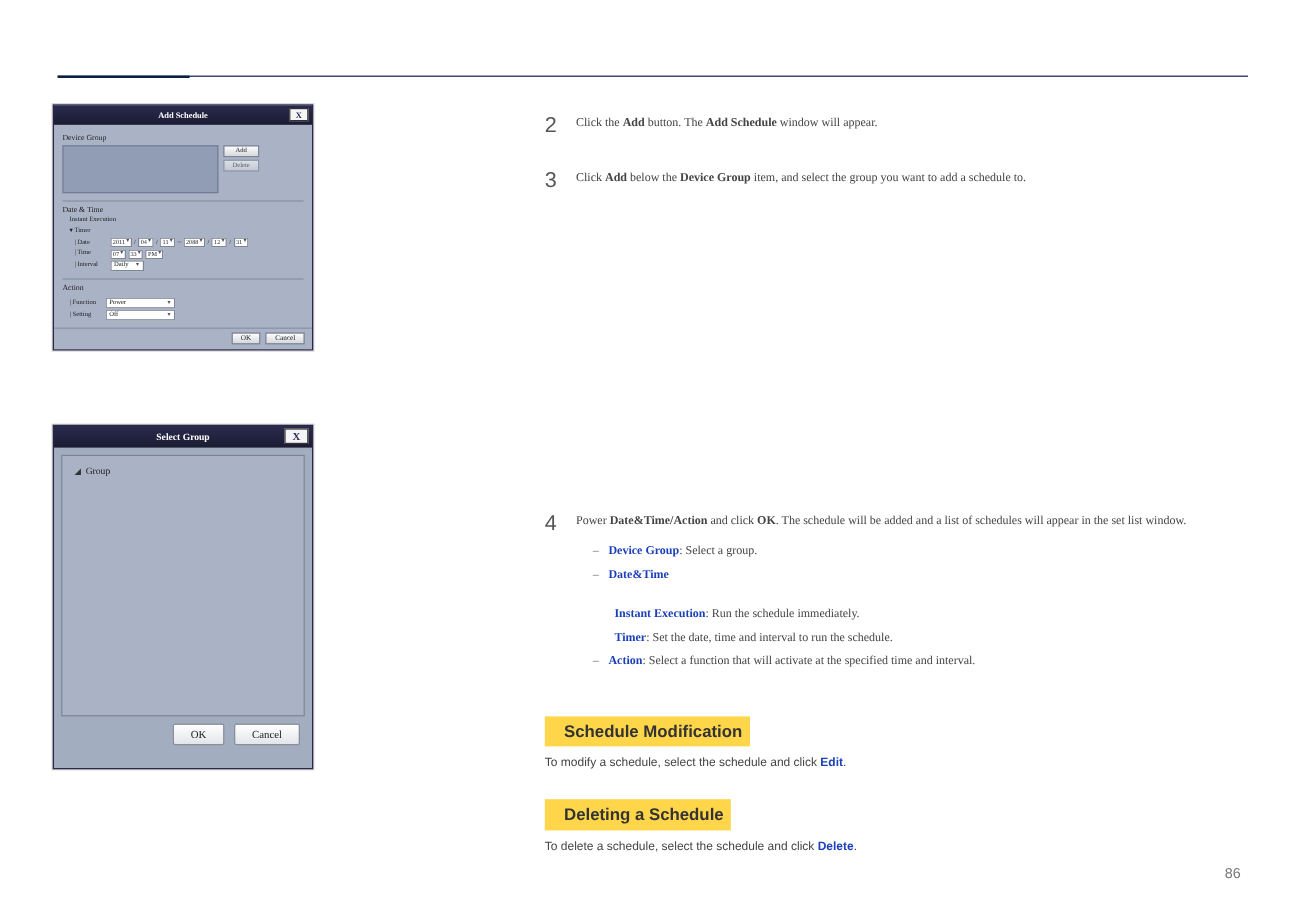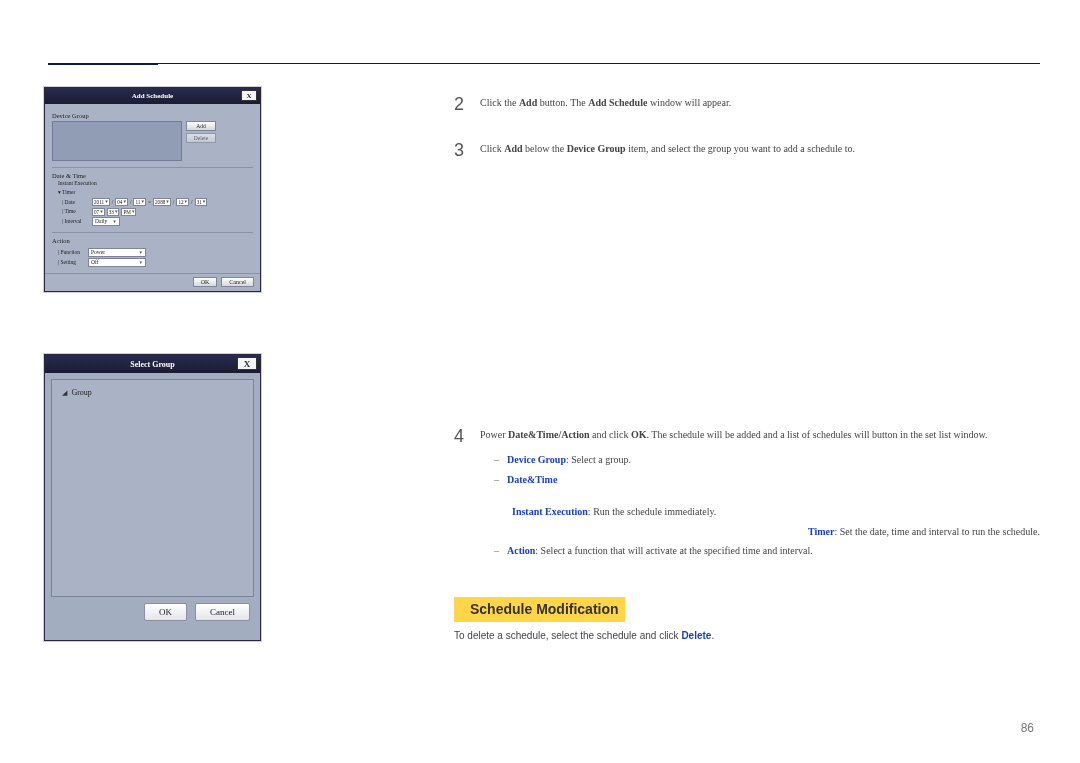--- a/index.html
+++ b/index.html
@@ -308,44 +308,48 @@
     <div class="step-body">
       <span>Click </span><span class="bold">Add</span><span> below the </span><span class="bold">Device Group</span><span> item, and select the group you want to add a schedule to.</span>
     </div>
   </div>
 
   <div style="height:240px;"></div>
 
   <div class="step">
     <div class="step-num">4</div>
     <div class="step-body">
-      <span>Power </span><span class="bold">Date&amp;Time/Action</span><span> and click </span><span class="bold">OK</span><span>. The schedule will be added and a list of schedules will button in the set list window.</span>
+      <span>Power </span><span class="bold">Date&amp;Time/Action</span><span> and click </span><span class="bold">OK</span><span>. The schedule will be added and a list of schedules will appear in the set list window.</span>
       <div class="sub-list">
         <div class="sub-item">
             <span class="sub-dash">‒</span>
             <span><span class="bold-blue">Device Group</span><span>: Select a group.</span></span>
           </div>
         <div class="sub-item">
             <span class="sub-dash">‒</span>
             <span><span class="bold-blue">Date&amp;Time</span></span>
           </div>
         <div class="sub-item" style="padding-left:32px;margin-top:17px;">
             <span><span class="bold-blue">Instant Execution</span><span>: Run the schedule immediately.</span></span>
           </div>
-        <div class="sub-item" style="padding-left:32px;justify-content:flex-end;">
+        <div class="sub-item" style="padding-left:32px;">
             <span><span class="bold-blue">Timer</span><span>: Set the date, time and interval to run the schedule.</span></span>
           </div>
         <div class="sub-item">
             <span class="sub-dash">‒</span>
             <span><span class="bold-blue">Action</span><span>: Select a function that will activate at the specified time and interval.</span></span>
           </div>
       </div>
     </div>
   </div>
 
   <div class="section-hdr">Schedule Modification</div>
-
+  <div class="section-text">
+    <span>To modify a schedule, select the schedule and click </span><span class="bold-blue">Edit</span><span>.</span>
+  </div>
+
+  <div class="section-hdr" style="margin-top:22px;">Deleting a Schedule</div>
   <div class="section-text">
     <span>To delete a schedule, select the schedule and click </span><span class="bold-blue">Delete</span><span>.</span>
   </div>
 </div>
 
 <div class="page-num">86</div>
 
 </body></html>

